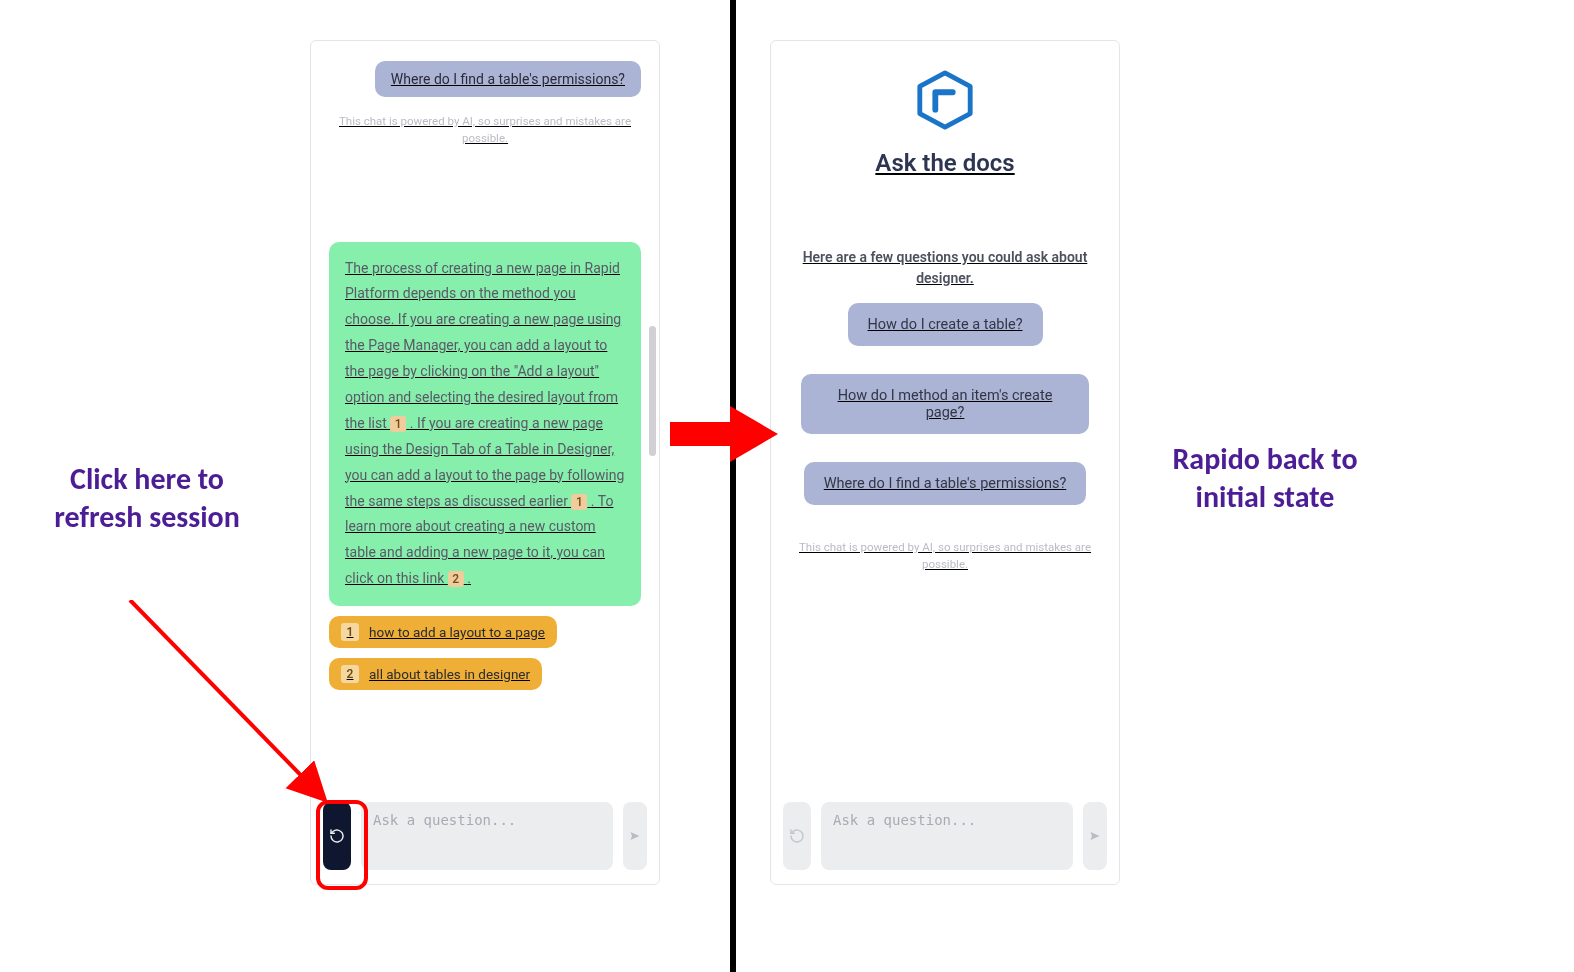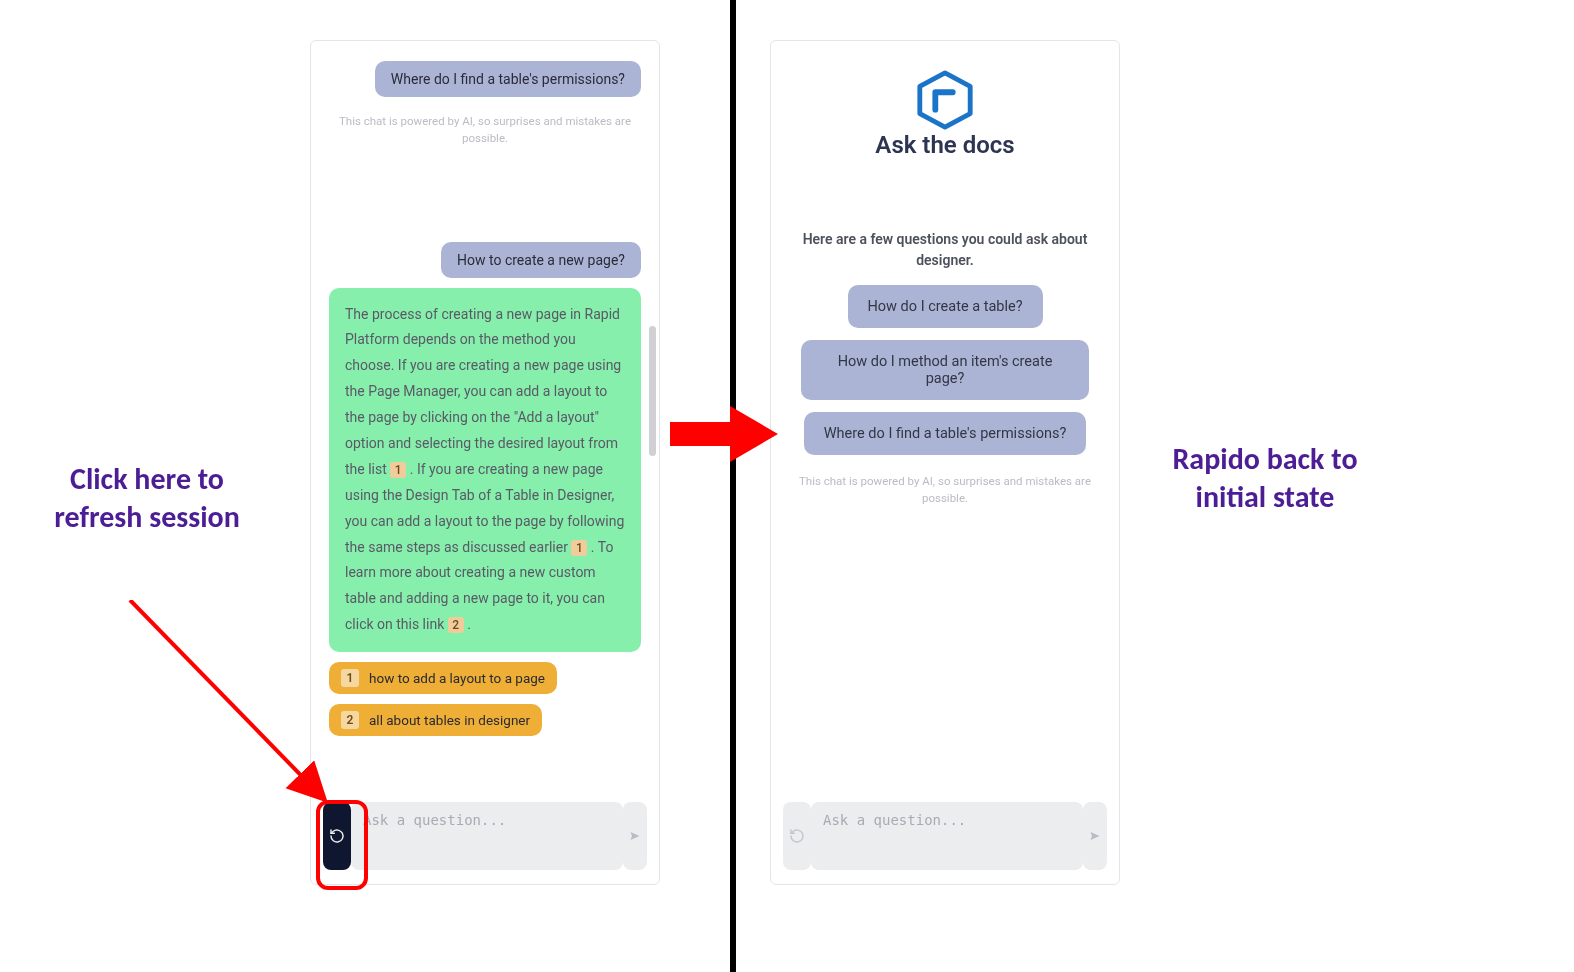--- a/index.html
+++ b/index.html
@@ -39,20 +39,21 @@
   .panel-right { left: 770px; }
 
   .scroll-area {
     flex: 1;
     overflow: hidden;
     position: relative;
     padding: 20px 18px 0 18px;
     display: flex;
     flex-direction: column;
     gap: 10px;
+    text-decoration: underline;
   }
 
   
   .bubble-user {
     align-self: flex-end;
     max-width: 92%;
     background: #acb4d6;
     color: #2b2b38;
     padding: 10px 16px;
     border-radius: 10px;
@@ -121,20 +122,21 @@
     width: 7px;
     height: 130px;
     background: #cfcfd4;
     border-radius: 4px;
   }
 
   
   .dock {
     padding: 12px 12px 14px;
     display: flex;
+    gap: 10px;
     align-items: stretch;
   }
   .refresh-btn {
     width: 28px;
     border: none;
     border-radius: 8px;
     background: #ecedef;
     color: #c4c6cd;
     display: flex;
     align-items: center;
@@ -181,20 +183,21 @@
     border-radius: 12px;
     pointer-events: none;
   }
 
   
   .hero {
     display: flex;
     flex-direction: column;
     align-items: center;
     padding-top: 8px;
+    gap: 18px;
   }
   .logo-hex {
     width: 62px;
     height: 62px;
   }
   .hero-title {
     font-size: 24px;
     color: #2d3552;
     font-weight: 600;
     margin: 0 0 60px 0;
@@ -207,21 +210,21 @@
     line-height: 1.5;
     margin-bottom: 4px;
   }
   .suggest {
     display: block;
     background: #acb4d6;
     color: #323645;
     padding: 13px 20px;
     border-radius: 10px;
     font-size: 14.5px;
-    margin: 0 auto 2px;
+    margin: 0 auto 18px;
     max-width: 92%;
     text-align: center;
     cursor: pointer;
   }
 
   
   .annot {
     position: absolute;
     color: #4c1d95;
     font-family: Calibri, "Segoe UI", sans-serif;
@@ -261,21 +264,20 @@
 
 <section class="panel panel-left">
   <div class="scroll-area">
 
     <div class="bubble-user">Where do I find a table's permissions?</div>
 
     <div class="disclaimer">This chat is powered by AI, so surprises and mistakes are possible.</div>
 
     <div style="height:60px"></div>
 
-    <div class="bubble-user">How to create a new page?</div>
 
     <div class="bubble-ai">
       <span>The process of creating a new page in Rapid Platform depends on the method you choose. If you are creating a new page using the Page Manager, you can add a layout to the page by clicking on the "Add a layout" option and selecting the desired layout from the list </span>
       <span class="inline-ref">1</span>
       <span> . If you are creating a new page using the Design Tab of a Table in Designer, you can add a layout to the page by following the same steps as discussed earlier </span>
       <span class="inline-ref">1</span>
       <span> . To learn more about creating a new custom table and adding a new page to it, you can click on this link </span>
       <span class="inline-ref">2</span>
       <span> .</span>
     </div>

